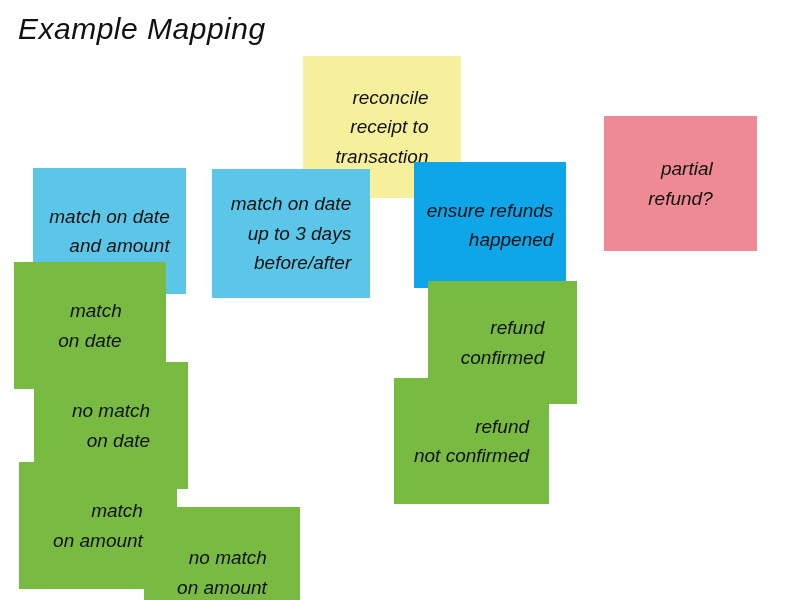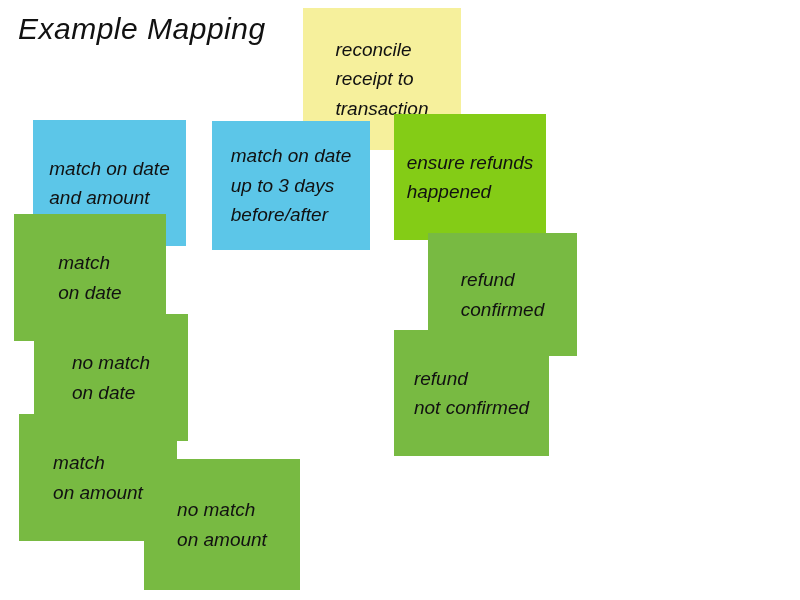--- a/index.html
+++ b/index.html
@@ -24,22 +24,23 @@
     font-size: 30px;
     font-style: italic;
     color: #111111;
     letter-spacing: 0.5px;
   }
   .sticky {
     position: absolute;
     display: flex;
     align-items: center;
     justify-content: center;
-    text-align: left;
+    text-align: right;
     box-sizing: border-box;
+    margin-top: 48px;
   }
   .sticky-text {
     white-space: pre-line;
     font-style: italic;
     font-size: 19px;
     line-height: 1.55;
     color: #111111;
     padding: 4px;
   }
 </style>
@@ -56,23 +57,27 @@
     </div>
     <div class="sticky" style="left: 33px; top: 120px; width: 153px; height: 126px; z-index: 2; background: rgb(92, 198, 232);">
       <div class="sticky-text">match on date
 and amount</div>
     </div>
     <div class="sticky" style="left: 212px; top: 121px; width: 158px; height: 129px; z-index: 3; background: rgb(92, 198, 232);">
       <div class="sticky-text">match on date
 up to 3 days
 before/after</div>
     </div>
-    <div class="sticky" style="left: 394px; top: 114px; width: 152px; height: 126px; z-index: 4; background: #84cc16;">
+    <div class="sticky" style="left: 414px; top: 114px; width: 152px; height: 126px; z-index: 4; background: #0ea5e9;">
       <div class="sticky-text">ensure refunds
 happened</div>
+    </div>
+    <div class="sticky" style="left: 604px; top: 68px; width: 153px; height: 135px; z-index: 5; background: rgb(238, 138, 147);">
+      <div class="sticky-text">partial
+refund?</div>
     </div>
     <div class="sticky" style="left: 14px; top: 214px; width: 152px; height: 127px; z-index: 7; background: rgb(120, 186, 66);">
       <div class="sticky-text">match
 on date</div>
     </div>
     <div class="sticky" style="left: 34px; top: 314px; width: 154px; height: 127px; z-index: 8; background: rgb(120, 186, 66);">
       <div class="sticky-text">no match
 on date</div>
     </div>
     <div class="sticky" style="left: 19px; top: 414px; width: 158px; height: 127px; z-index: 9; background: rgb(120, 186, 66);">

